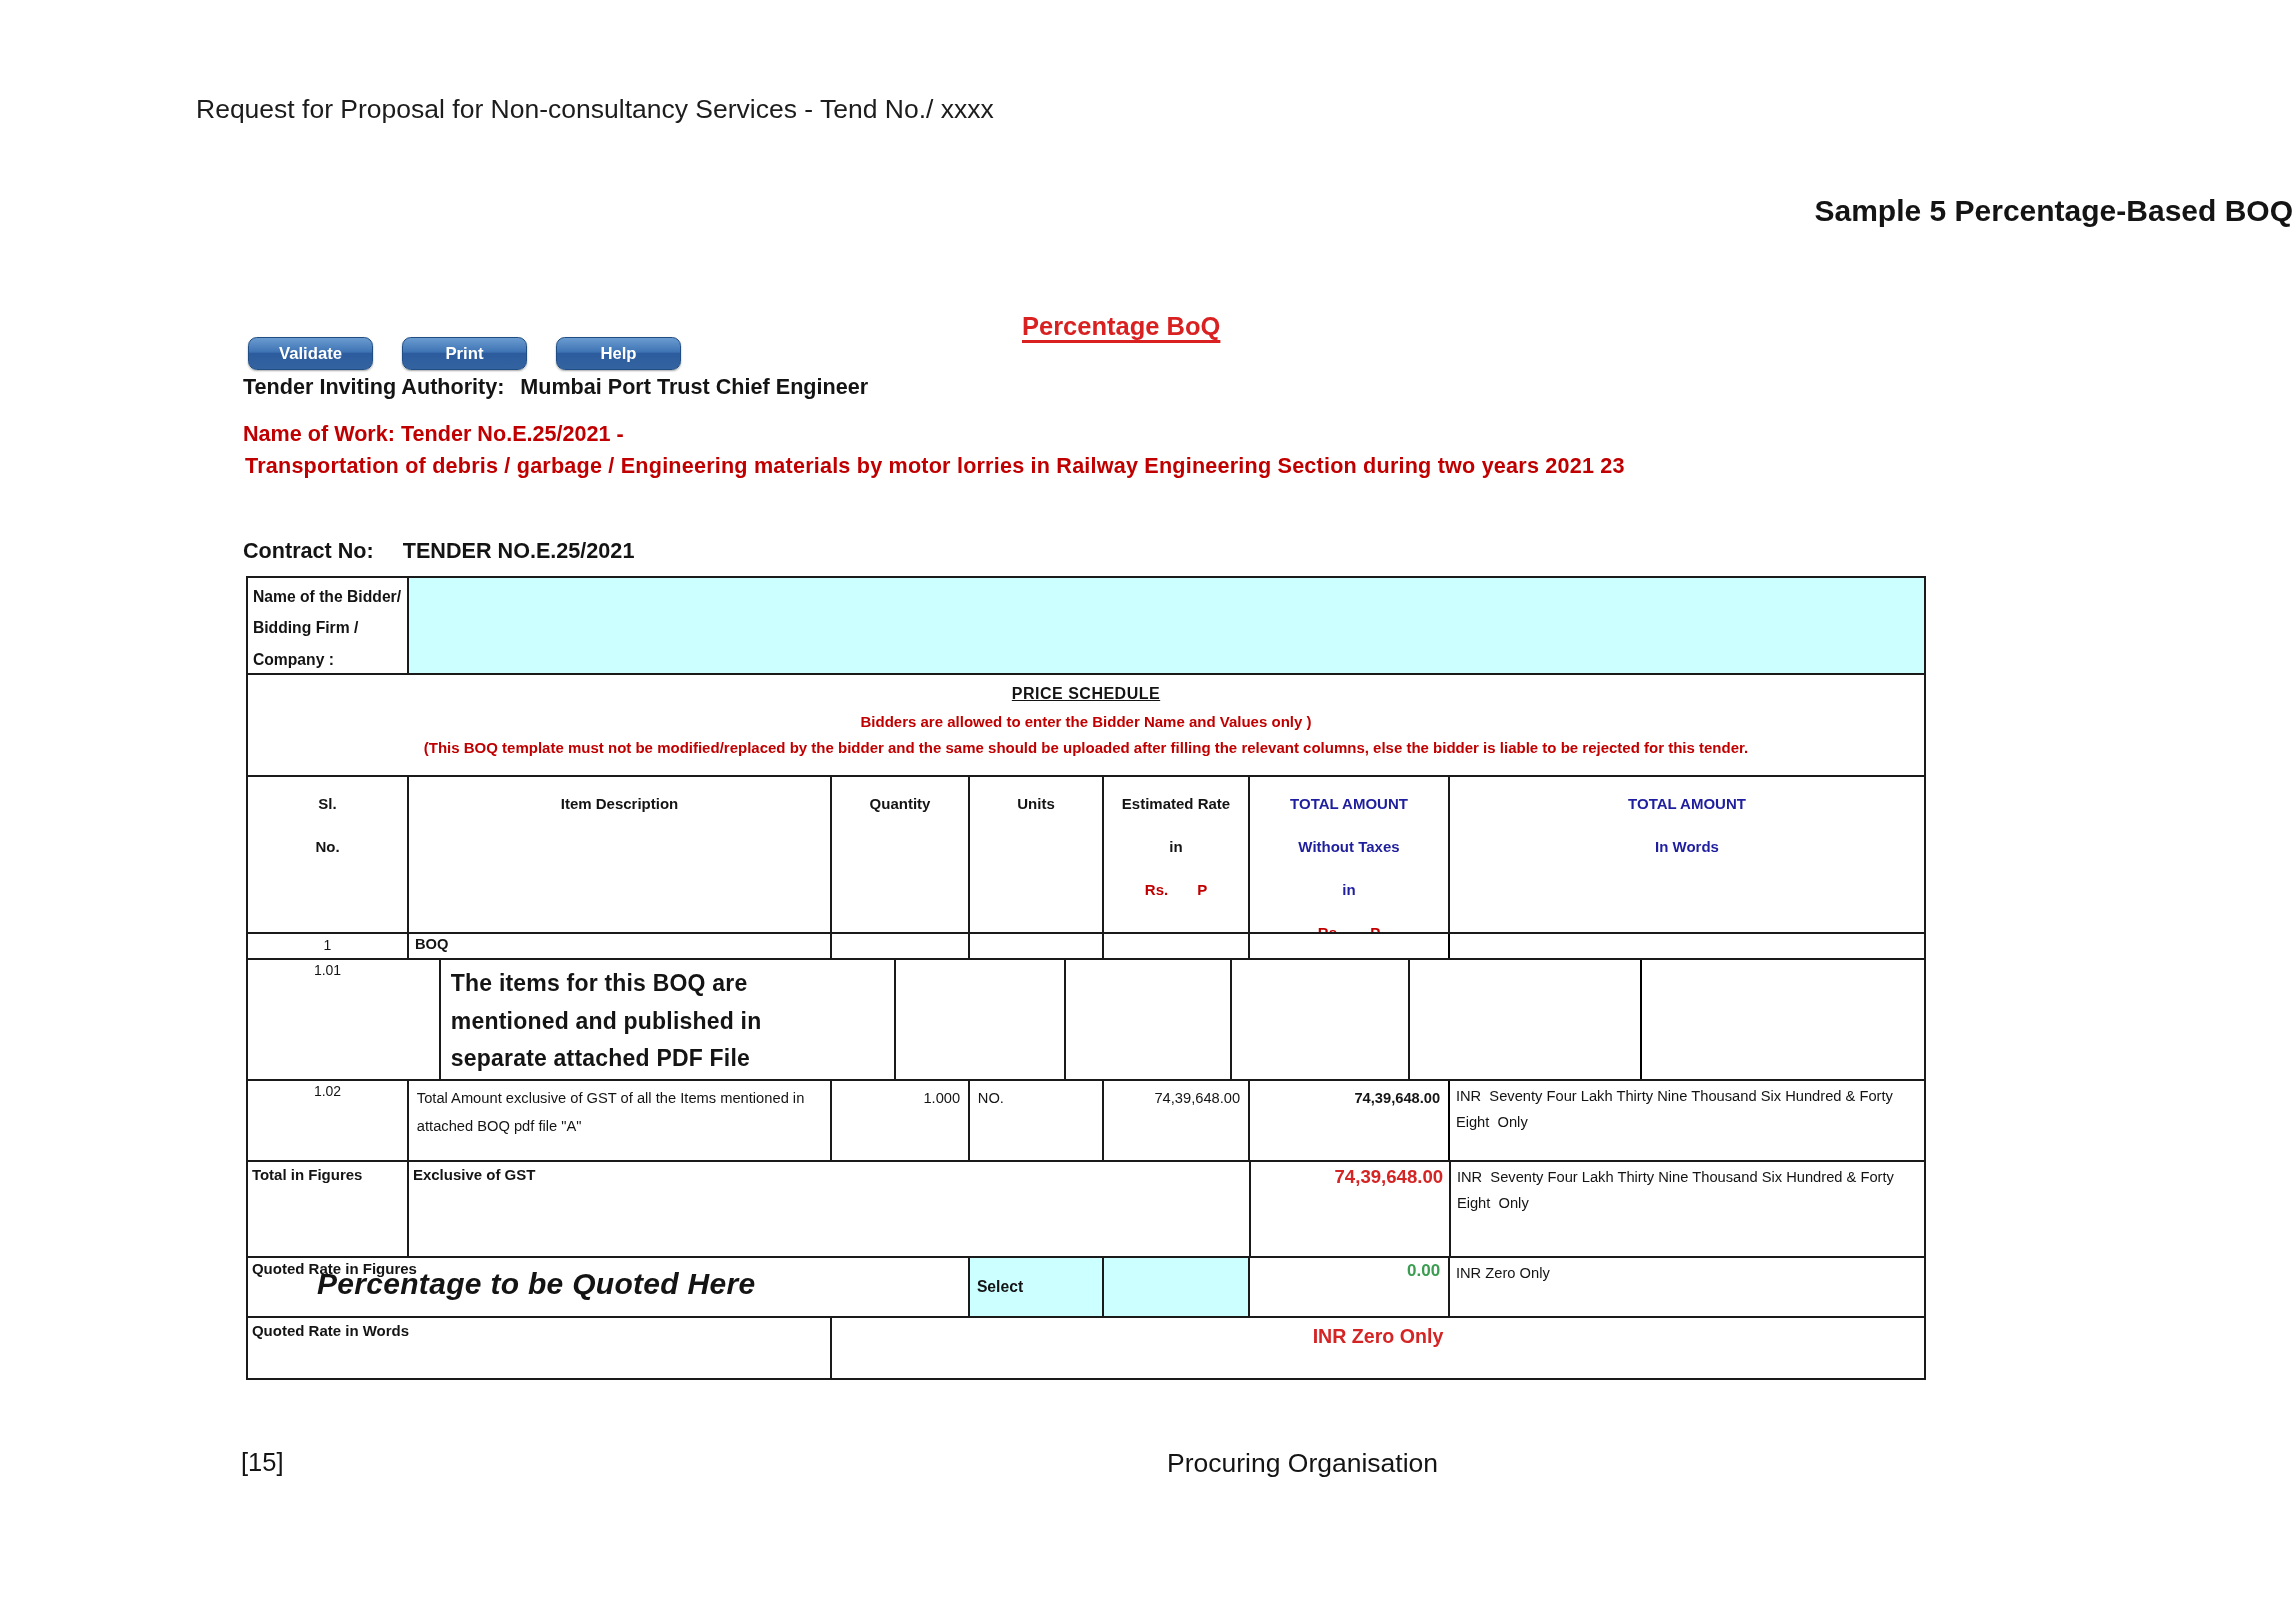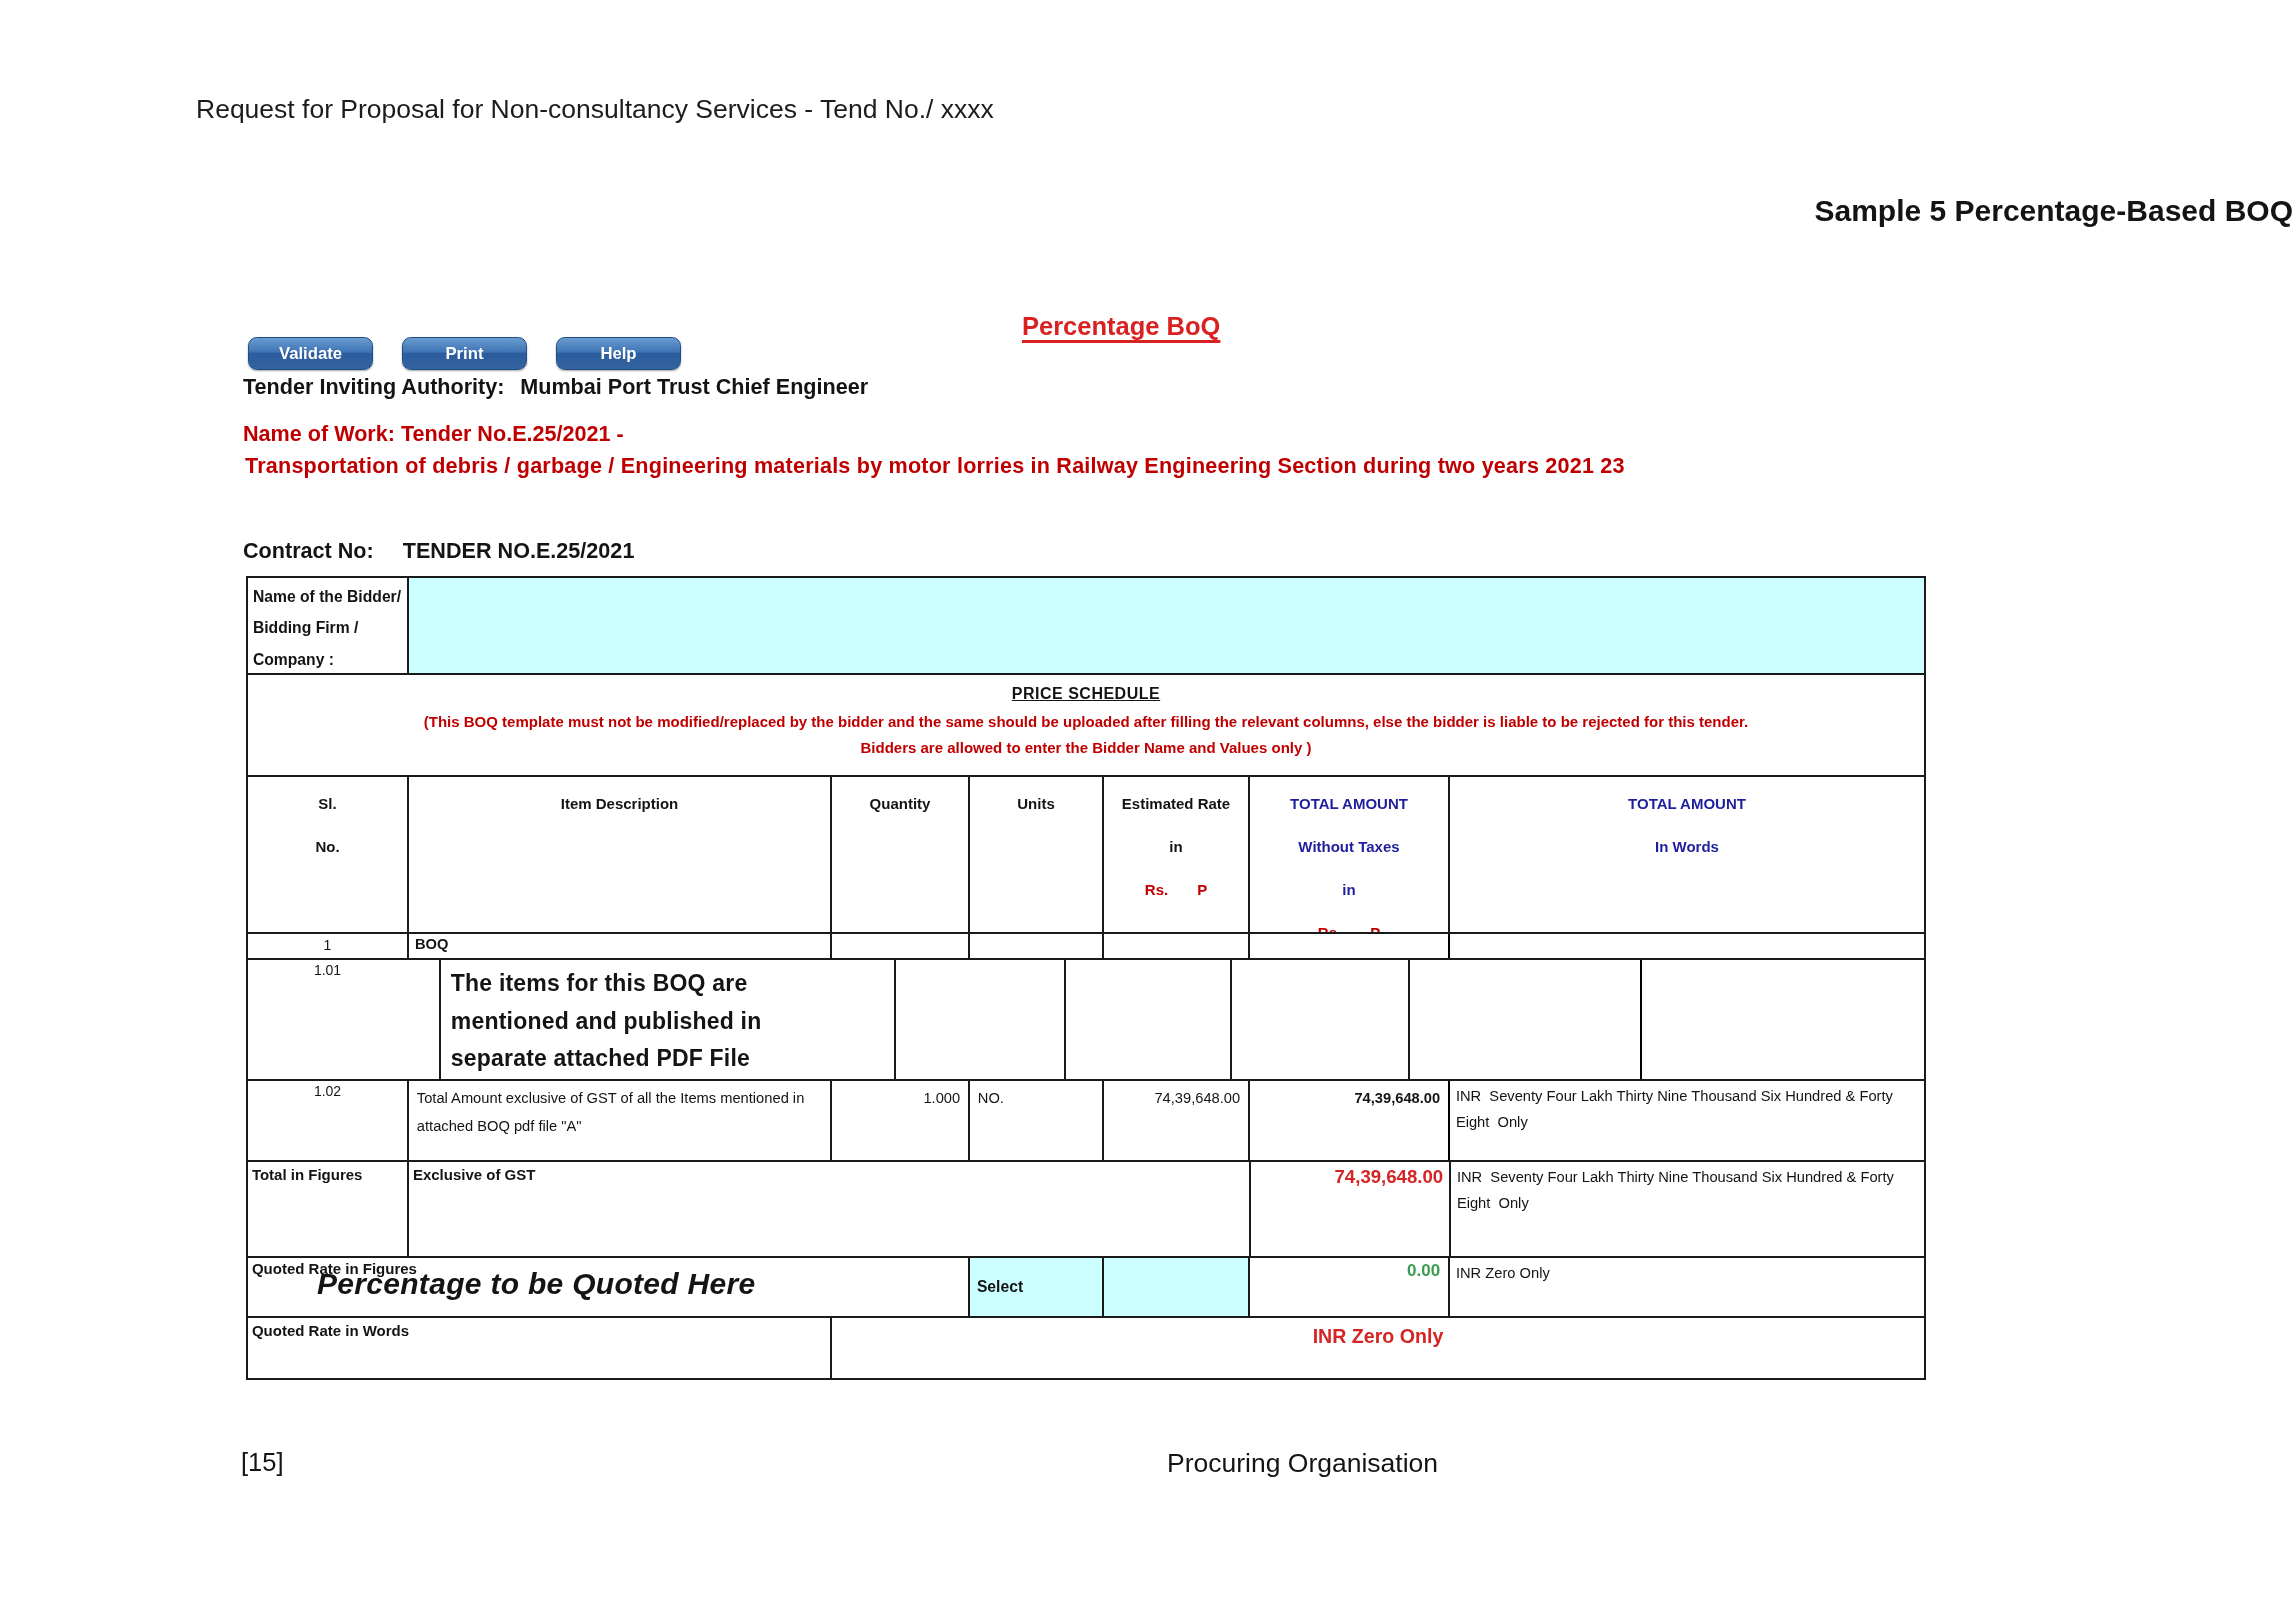--- a/index.html
+++ b/index.html
@@ -122,22 +122,22 @@
   <div class="tbl">
 
     <div class="row bidder">
       <div class="cell bidder-label">Name of the Bidder/ Bidding Firm / Company :</div>
       <div class="cell bidder-input"></div>
     </div>
 
     <div class="row sched">
       <div class="cell">
         <div class="sched-title">PRICE SCHEDULE</div>
+        <div class="sched-note">Bidders are allowed to enter the Bidder Name and Values only )</div>
         <div class="sched-note">(This BOQ template must not be modified/replaced by the bidder and the same should be uploaded after filling the relevant columns, else the bidder is liable to be rejected for this tender.</div>
-        <div class="sched-note">Bidders are allowed to enter the Bidder Name and Values only )</div>
       </div>
     </div>
 
     <div class="row cols7 head">
       <div class="cell hcell">
         <div class="hline">Sl.</div>
         <div class="hline">No.</div>
       </div>
       <div class="cell hcell">
         <div class="hline">Item Description</div>

